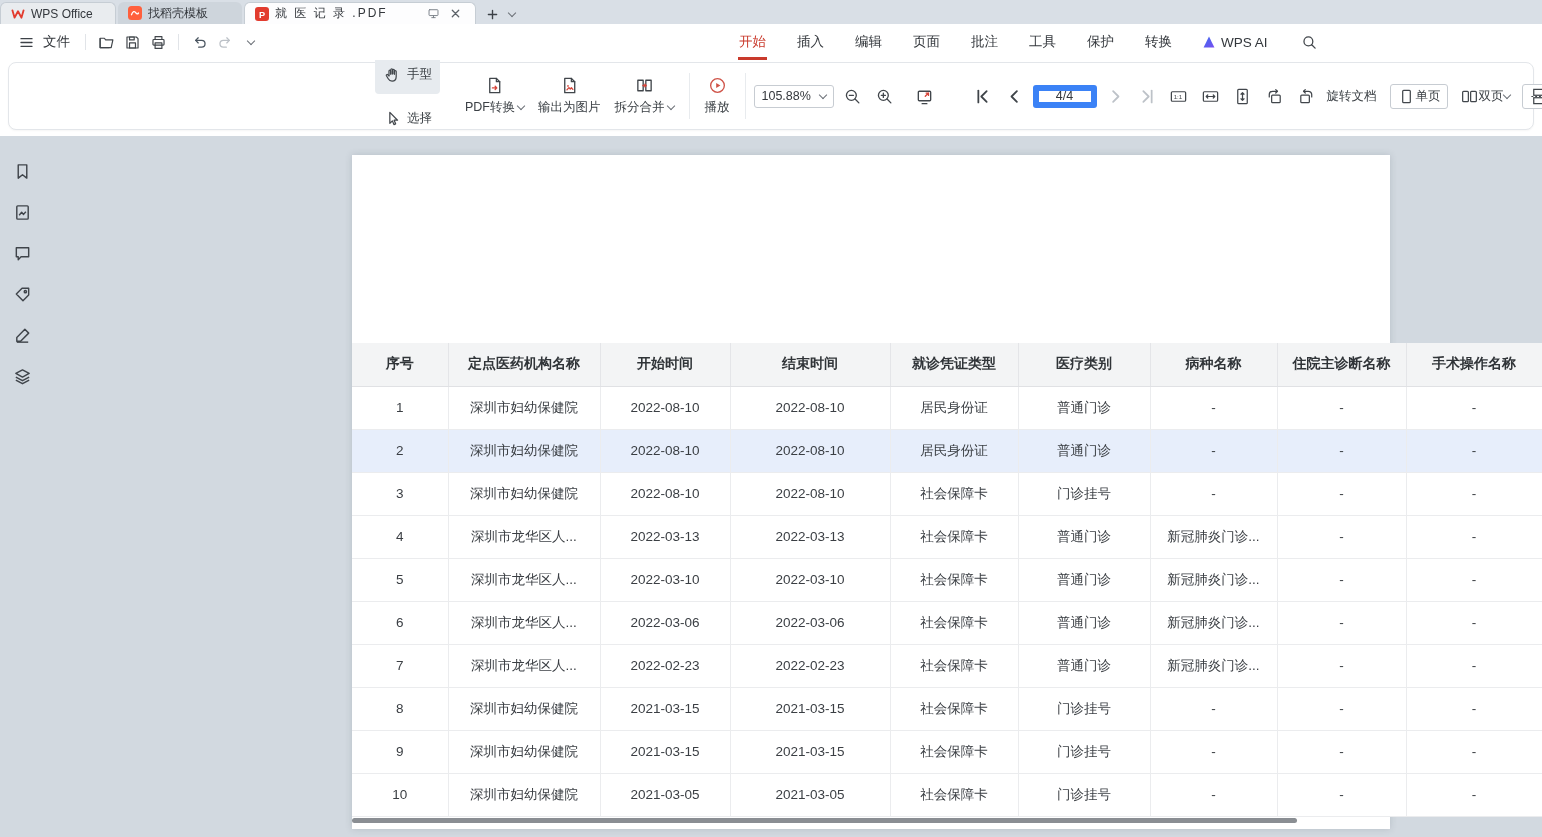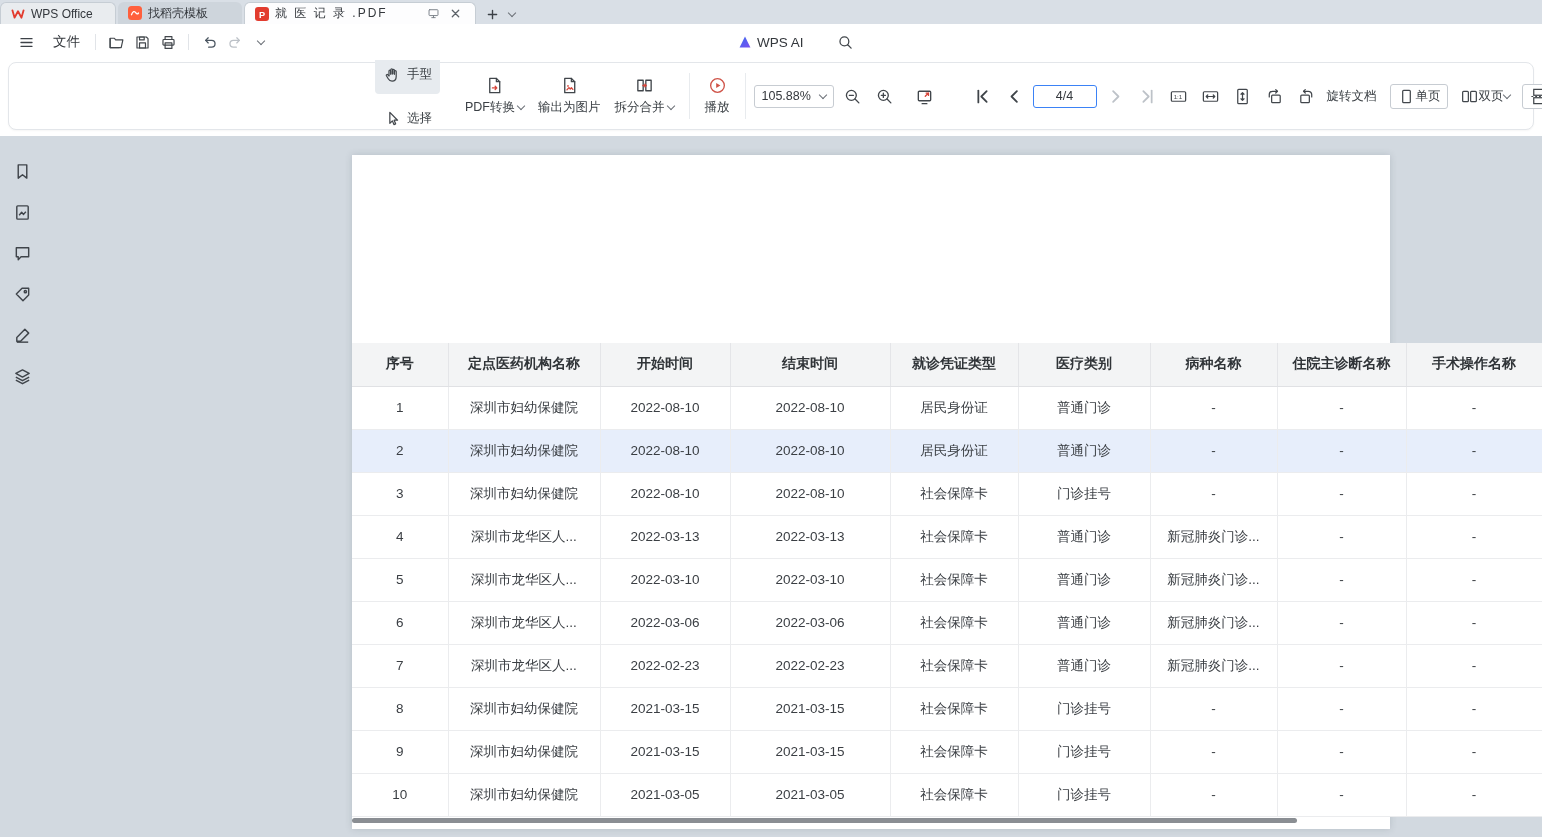--- a/index.html
+++ b/index.html
@@ -20,21 +20,21 @@
   .tab.home { background: #e9ecef; border: 1px solid #c6cdd4; border-bottom: none; width: 116px; }
   .tab.docer { background: #ced5dc; width: 124px; margin-left: 2px; }
   .tab.doc { background: #fdfdfe; border: 1px solid #c6cdd4; border-bottom: none; width: 232px; margin-left: 2px; }
   .doc-title { flex: 1; letter-spacing: 2px; white-space: nowrap; overflow: hidden; }
   .tab-btn { background: none; border: none; width: 20px; height: 20px; display: flex; align-items: center; justify-content: center; cursor: pointer; }
   .ic16 { width: 14px; height: 14px; display: block; }
   .ic12 { width: 11px; height: 11px; display: block; }
 
   
   .menu-bar { height: 36px; background: #ffffff; display: flex; align-items: center; padding: 0 10px; position: relative; flex-shrink: 0; }
-  .file-menu { display: flex; align-items: center; gap: 18px; font-size: 13.5px; color: #33373c; background: none; border: none; padding: 4px 8px; cursor: pointer; }
+  .file-menu { display: flex; align-items: center; gap: 8px; font-size: 13.5px; color: #33373c; background: none; border: none; padding: 4px 8px; cursor: pointer; }
   .v-sep { width: 1px; height: 16px; background: #e1e4e8; margin: 0 7px; }
   .mb-icon { width: 26px; height: 26px; display: flex; align-items: center; justify-content: center; background: none; border: none; border-radius: 4px; cursor: pointer; }
   .ic17 { width: 17px; height: 17px; display: block; }
   .menu-right { position: absolute; left: 738px; top: 0; bottom: 0; display: flex; align-items: center; gap: 29px; }
   .menu-tabs { display: flex; align-items: center; gap: 29px; height: 100%; }
   .menu-tab { height: 100%; display: flex; align-items: center; font-size: 13.5px; color: #33373c; background: none; border: none; padding: 0 1px; position: relative; cursor: pointer; white-space: nowrap; }
   .menu-tab.active { color: #c93a2c; }
   .menu-tab.active::after { content: ""; position: absolute; left: 0; right: 0; bottom: 0; height: 3px; background: #c93a2c; }
   .wps-ai { display: flex; align-items: center; gap: 5px; font-size: 13.5px; color: #33373c; background: none; border: none; cursor: pointer; white-space: nowrap; }
 
@@ -52,21 +52,21 @@
   .big-btn .lbl { display: flex; align-items: center; gap: 3px; white-space: nowrap; }
   .v-div { width: 1px; height: 46px; background: #e8ebee; margin: 0 8px; flex-shrink: 0; }
   .ic { width: 19px; height: 19px; display: block; }
   .zoom-nav { display: flex; gap: 4px; flex-shrink: 0; }
   .znrow { display: flex; align-items: center; gap: 5px; height: 26px; }
   .zoom-select { width: 80px; height: 23px; border: 1px solid #c7ccd2; border-radius: 3px; background: #fff;
                  display: flex; align-items: center; justify-content: space-between; padding: 0 7px; font-size: 12.5px; color: #34383d; cursor: pointer; }
   .icon-btn { width: 27px; height: 25px; display: flex; align-items: center; justify-content: center; background: none; border: none; border-radius: 3px; cursor: pointer; flex-shrink: 0; }
   .icon-btn.gap-l { margin-left: 8px; }
   .icon-btn.gap-xl { margin-left: 26px; }
-  .page-input { width: 64px; height: 23px; border: 1px solid #3b82f6; border-radius: 3px; text-align: center;
+  .page-input { width: 64px; height: 23px; border: 6px solid #3b82f6; border-radius: 3px; text-align: center;
                 font-size: 12.5px; color: #34383d; background: #fff; font-family: inherit; }
   .text-btn { font-size: 12.5px; color: #3b4045; background: none; border: none; cursor: pointer; white-space: nowrap; padding: 0 2px; }
   .toggle-btn { display: flex; align-items: center; font-size: 12.5px; color: #3b4045; height: 25px;
                 padding: 0 6px; background: none; border: 1px solid transparent; border-radius: 3px; cursor: pointer; white-space: nowrap; }
   .toggle-btn.selected { border-color: #c7ccd2; background: #fff; }
   .chev { display: inline-block; width: 6px; height: 6px; border-right: 1.4px solid #6b7077; border-bottom: 1.4px solid #6b7077; transform: rotate(45deg); margin-top: -3px; flex-shrink: 0; }
 
   
   .workspace { flex: 1; display: flex; background: #d2d9e0; overflow: hidden; position: relative; }
   .side-rail { width: 44px; display: flex; flex-direction: column; align-items: center; padding-top: 22px; gap: 14px; flex-shrink: 0; }
@@ -167,20 +167,30 @@
       <svg class="ic17" viewBox="0 0 20 20" fill="none" stroke="#bcc1c7" stroke-width="1.5" stroke-linecap="round" stroke-linejoin="round">
           <path d="M14.5 7.5h-7a4 4 0 100 8h3.5"></path>
           <path d="M11.5 4.5l3 3-3 3"></path>
         </svg>
     </button>
     <button class="mb-icon">
       <i class="chev"></i>
     </button>
 
     <div class="menu-right">
+      <div class="menu-tabs">
+          <button class="menu-tab active">开始</button>
+          <button class="menu-tab">插入</button>
+          <button class="menu-tab">编辑</button>
+          <button class="menu-tab">页面</button>
+          <button class="menu-tab">批注</button>
+          <button class="menu-tab">工具</button>
+          <button class="menu-tab">保护</button>
+          <button class="menu-tab">转换</button>
+        </div>
       <button class="wps-ai">
         <svg class="ic16" viewBox="0 0 16 16">
             <defs>
               <linearGradient id="aig" x1="0" y1="0" x2="1" y2="1">
                 <stop offset="0" stop-color="#3a6bf0"></stop>
                 <stop offset="1" stop-color="#7a4ff0"></stop>
               </linearGradient>
             </defs>
             <path d="M8 1.8l6.2 12.4H1.8z" fill="url(#aig)"></path>
           </svg>

